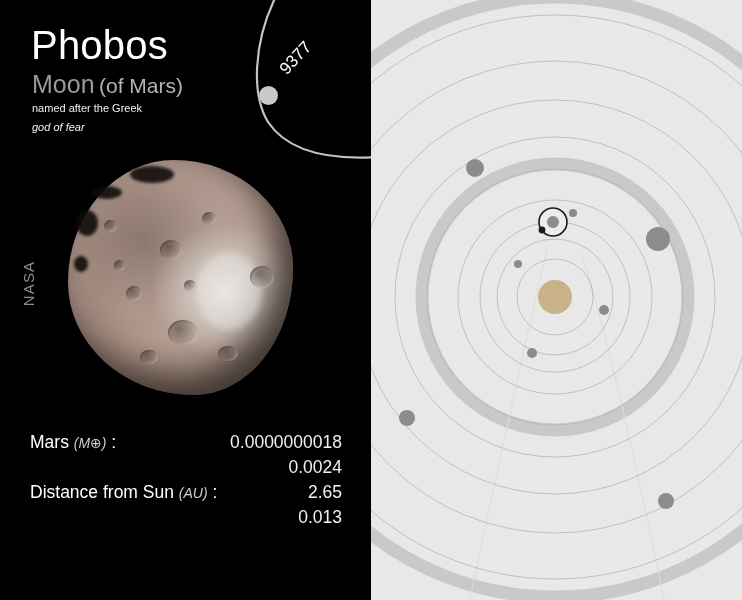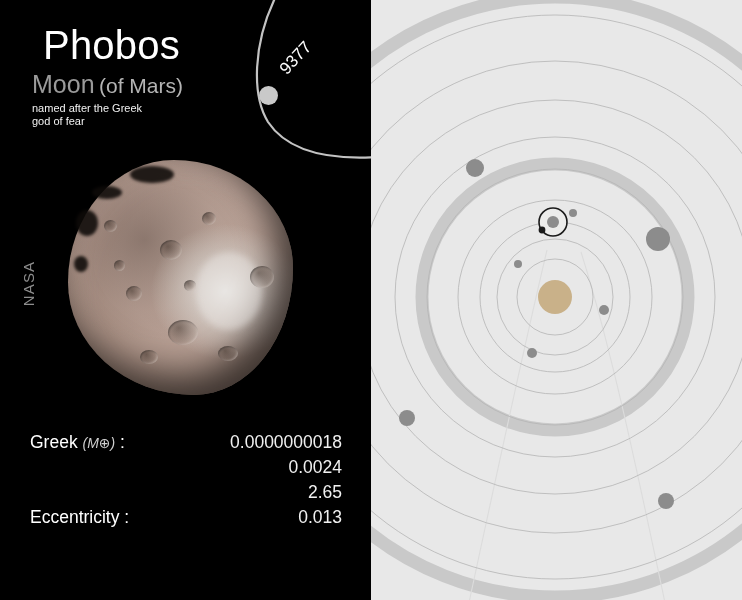--- a/index.html
+++ b/index.html
@@ -4,27 +4,27 @@
 <style>
   html,body{margin:0;padding:0;background:#000;}
   body{width:742px;height:600px;overflow:hidden;
        font-family:"Liberation Sans","DejaVu Sans",sans-serif;}
   #stage{position:relative;width:742px;height:600px;overflow:hidden;background:#000;}
 
   
   #left-panel{position:absolute;left:0;top:0;width:371px;height:600px;background:#000;overflow:hidden;}
 
   #title{position:absolute;left:31px;top:22px;font-size:40px;line-height:46px;
-         color:#ffffff;font-weight:400;letter-spacing:.2px;white-space:nowrap;margin-left:12px;}
+         color:#ffffff;font-weight:400;letter-spacing:.2px;white-space:nowrap;}
   #subtitle-row{position:absolute;left:32px;top:70px;white-space:nowrap;line-height:28px;text-align:right;}
   #type-label{font-size:25px;color:#9a9a9a;font-weight:400;}
   #type-paren{font-size:21px;color:#b4b4b4;font-weight:400;}
   .desc{position:absolute;left:32px;font-size:11px;color:#f2f2f2;line-height:19px;white-space:nowrap;}
   #desc1{top:99px;}
-  #desc2{top:112px;}
+  #desc2{top:118px;font-style:italic;}
 
   
   #nasa{position:absolute;left:-7px;top:275px;width:70px;text-align:center;
         transform:rotate(-90deg);transform-origin:50% 50%;
         font-size:15px;letter-spacing:1.2px;color:#8e8e8e;}
 
   
   #phobos-wrap{position:absolute;left:68px;top:160px;width:225px;height:235px;}
   #phobos-body{position:absolute;inset:0;
      border-radius:47% 53% 44% 56% / 52% 46% 54% 48%;
@@ -93,31 +93,31 @@
       <div class="crater" style="left:36px;top:60px;width:13px;height:12px;"></div>
       <div class="crater" style="left:134px;top:52px;width:14px;height:13px;"></div>
       <div class="crater" style="left:72px;top:190px;width:18px;height:14px;"></div>
       <div class="crater" style="left:150px;top:186px;width:20px;height:15px;"></div>
       <div class="crater" style="left:46px;top:100px;width:11px;height:11px;"></div>
       <div class="crater" style="left:116px;top:120px;width:12px;height:11px;"></div>
     </div>
 
     <div id="data-table">
       <div class="data-row">
-        <span class="data-key"><span>Greek</span> <span class="unit">(M⊕)</span><span> :</span></span>
+        <span class="data-key"><span>Mars</span> <span class="unit">(M⊕)</span><span> :</span></span>
         <span class="data-val">0.0000000018</span>
       </div>
       <div class="data-row">
         <span class="data-val">0.0024</span>
       </div>
       <div class="data-row">
+        <span class="data-key"><span>Distance from Sun</span> <span class="unit">(AU)</span><span> :</span></span>
         <span class="data-val">2.65</span>
       </div>
       <div class="data-row">
-        <span class="data-key"><span>Eccentricity</span><span> :</span></span>
         <span class="data-val">0.013</span>
       </div>
     </div>
   </div>
 
   <div id="right-panel">
     <svg id="system-svg" viewBox="0 0 371 600">
       <g id="sys-belts">
           <circle cx="184" cy="297" r="133" fill="none" stroke="#c9c9c9" stroke-width="13"></circle>
           <circle cx="184" cy="297" r="300" fill="none" stroke="#c9c9c9" stroke-width="13"></circle>

